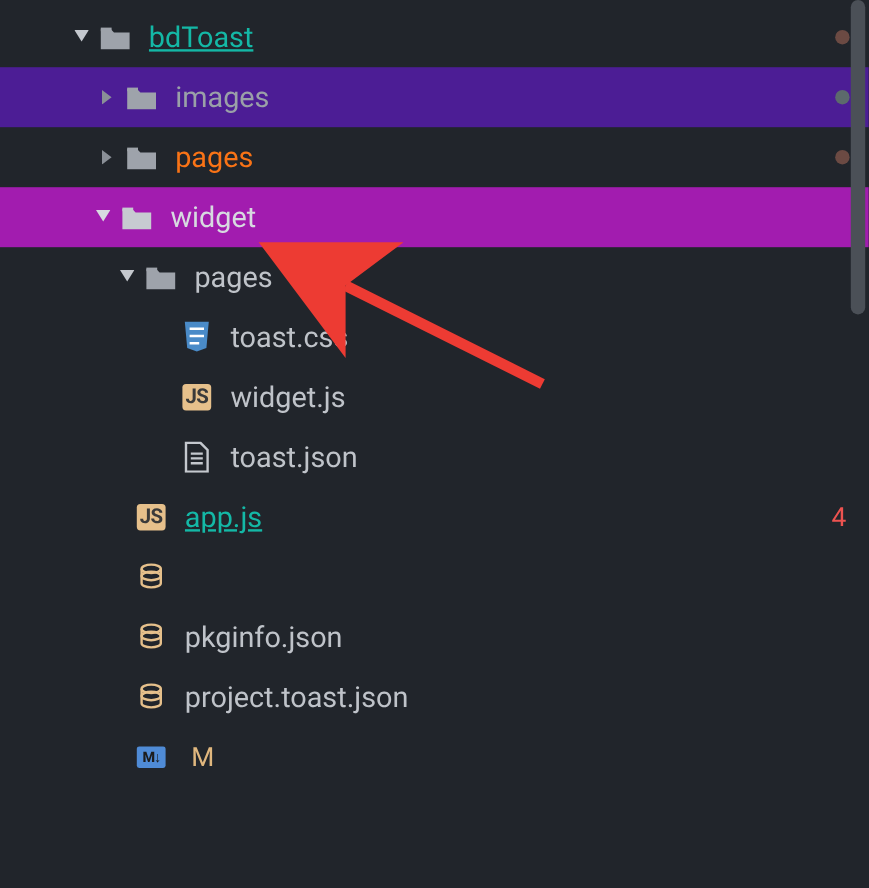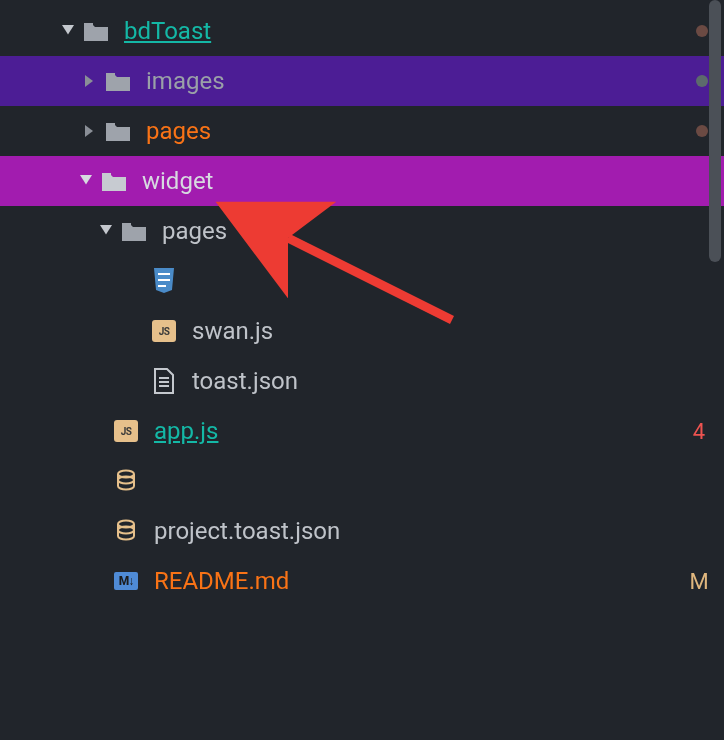--- a/index.html
+++ b/index.html
@@ -91,21 +91,21 @@
     position: absolute;
     pointer-events: none;
     left: 0; top: 0;
     width: 724px; height: 740px;
   }
 
   .js-badge {
     background: #e6c08b;
     color: #3a3a3a;
     font-weight: 700;
-    font-size: 10px;
+    font-size: 17px;
     width: 24px;
     height: 22px;
     border-radius: 3px;
     display: inline-flex;
     align-items: center;
     justify-content: center;
     letter-spacing: -0.5px;
   }
   .md-badge {
     background: #4f8bd6;
@@ -210,28 +210,29 @@
   </div>
 
   <div class="row">
     <span class="indent" style="width:150px"></span>
     <span class="file-icon">
       <svg width="24" height="26" viewBox="0 0 24 26">
           <path d="M2 0 h20 l-2 22 -8 3 -8 -3 z" fill="#4a8bc8"></path>
           <path d="M6 6 h12 M6 12 h12 M6 18 h8" stroke="#fff" stroke-width="2" fill="none"></path>
         </svg>
     </span>
+    <span class="label c-grey">toast.css</span>
   </div>
 
   <div class="row">
     <span class="indent" style="width:150px"></span>
     <span class="file-icon">
       <span class="js-badge">JS</span>
     </span>
-    <span class="label c-grey">swan.js</span>
+    <span class="label c-grey">widget.js</span>
   </div>
 
   <div class="row">
     <span class="indent" style="width:150px"></span>
     <span class="file-icon">
       <svg width="22" height="26" viewBox="0 0 22 26">
           <path d="M2 1 h12 l6 6 v18 h-18 z" fill="none" stroke="#c4c8ce" stroke-width="2"></path>
           <path d="M6 10 h10 M6 14 h10 M6 18 h10" stroke="#c4c8ce" stroke-width="2"></path>
         </svg>
     </span>
@@ -251,39 +252,49 @@
     <span class="indent" style="width:112px"></span>
     <span class="file-icon">
       <svg width="22" height="26" viewBox="0 0 22 26">
           <ellipse cx="11" cy="6" rx="8" ry="3.5" fill="none" stroke="#e6c08b" stroke-width="2"></ellipse>
           <path d="M3 6 v12 a8 3.5 0 0 0 16 0 v-12" fill="none" stroke="#e6c08b" stroke-width="2"></path>
           <ellipse cx="11" cy="12" rx="8" ry="3.5" fill="none" stroke="#e6c08b" stroke-width="2"></ellipse>
         </svg>
     </span>
   </div>
 
-
   <div class="row">
     <span class="indent" style="width:112px"></span>
     <span class="file-icon">
       <svg width="22" height="26" viewBox="0 0 22 26">
           <ellipse cx="11" cy="6" rx="8" ry="3.5" fill="none" stroke="#e6c08b" stroke-width="2"></ellipse>
           <path d="M3 6 v12 a8 3.5 0 0 0 16 0 v-12" fill="none" stroke="#e6c08b" stroke-width="2"></path>
           <ellipse cx="11" cy="12" rx="8" ry="3.5" fill="none" stroke="#e6c08b" stroke-width="2"></ellipse>
         </svg>
     </span>
+    <span class="label c-grey">pkginfo.json</span>
+  </div>
+
+  <div class="row">
+    <span class="indent" style="width:112px"></span>
+    <span class="file-icon">
+      <svg width="22" height="26" viewBox="0 0 22 26">
+          <ellipse cx="11" cy="6" rx="8" ry="3.5" fill="none" stroke="#e6c08b" stroke-width="2"></ellipse>
+          <path d="M3 6 v12 a8 3.5 0 0 0 16 0 v-12" fill="none" stroke="#e6c08b" stroke-width="2"></path>
+          <ellipse cx="11" cy="12" rx="8" ry="3.5" fill="none" stroke="#e6c08b" stroke-width="2"></ellipse>
+        </svg>
+    </span>
     <span class="label c-grey">project.toast.json</span>
   </div>
 
   <div class="row">
     <span class="indent" style="width:112px"></span>
     <span class="file-icon">
       <span class="md-badge">M↓</span>
     </span>
-    <span class="label c-yellow">README.md</span>
     <span class="badge" style="color:#e0b77e">M</span>
   </div>
 
 
 </div>
 
 <div class="scrollbar"></div>
 
 <svg class="annot" width="724" height="740">
   <defs>

